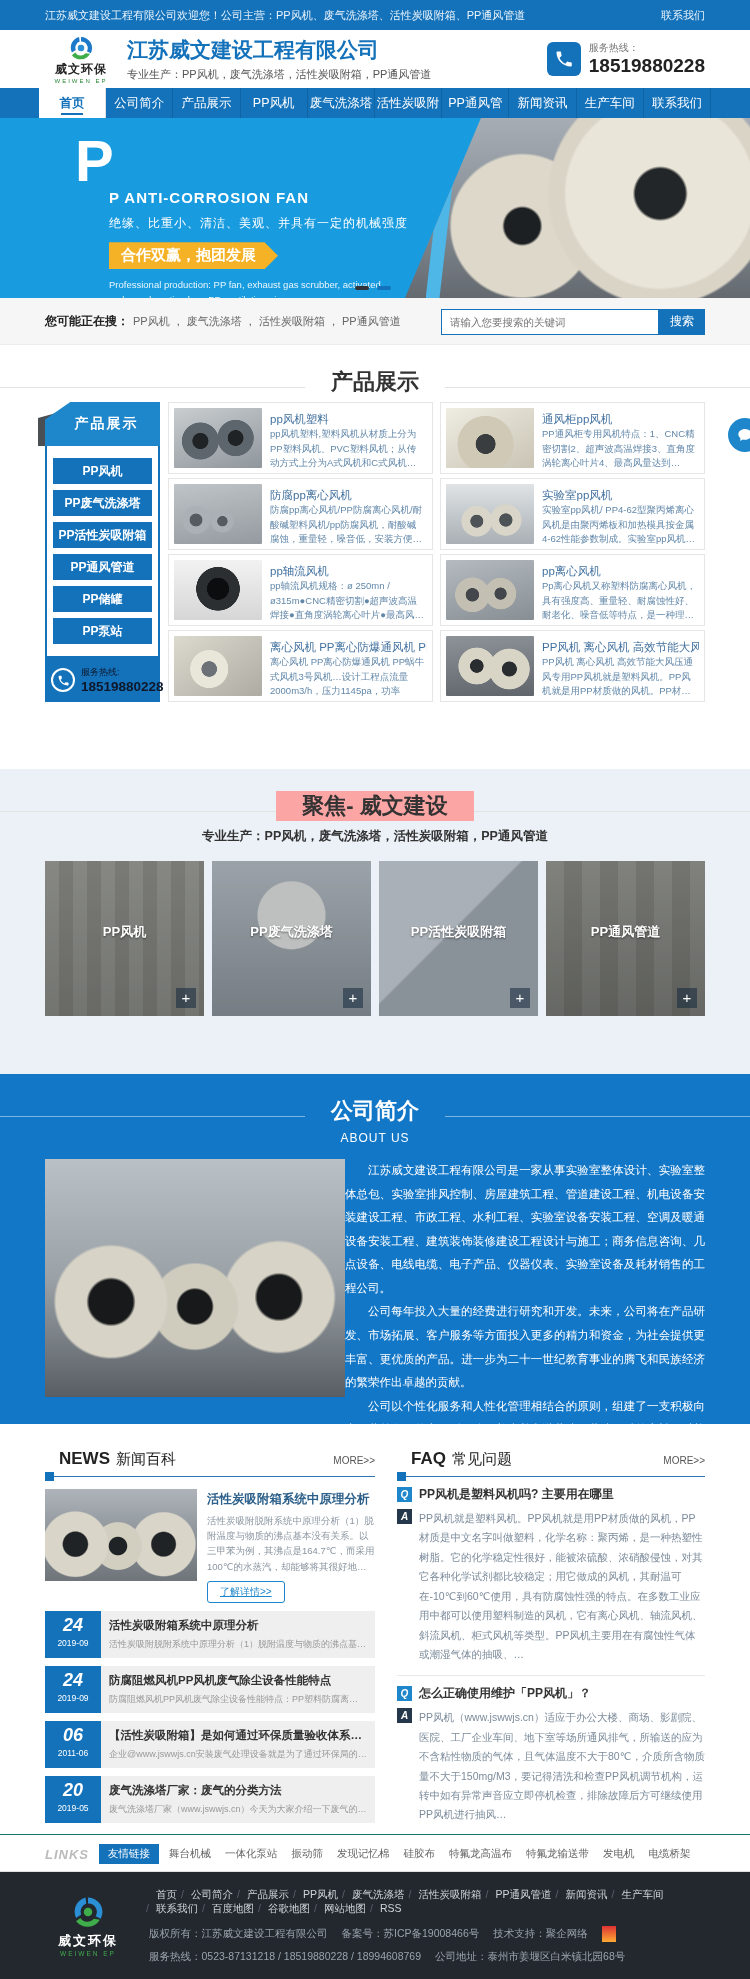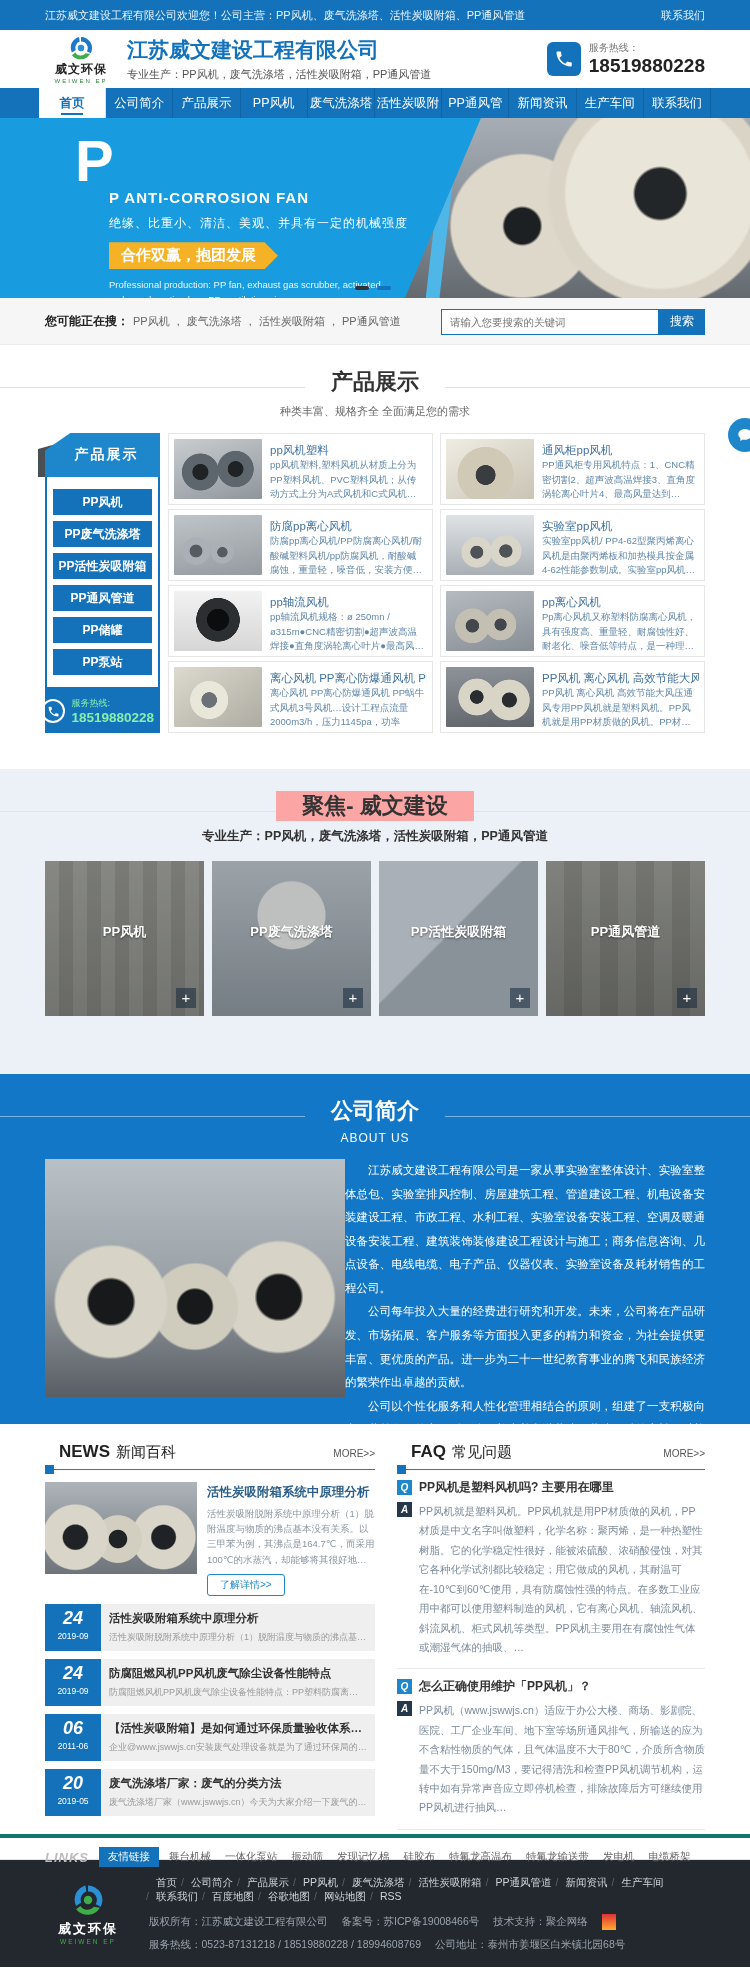--- a/index.html
+++ b/index.html
@@ -71,21 +71,21 @@
   .sec-line { height:1px; background:#e3e3e3; margin-top:-10px; position:relative; }
   .sec-line i { position:absolute; left:50%; top:-1px; margin-left:-20px; width:40px; height:3px; background:#1e87cb; }
   .sec-sub { font-size:11px; color:#666; margin-top:16px; }
   .prod-body { display:flex; margin-top:14px; }
   .sidebar { width:115px; flex:none; }
   .side-head { position:relative; height:44px; }
   .side-head .dark { position:absolute; left:-7px; top:5px; width:40px; height:39px; background:#4a4f54; clip-path:polygon(0 28%,100% 0,100% 100%,0 100%); }
   .side-head .blue { position:absolute; inset:0; background:#1e87cb; clip-path:polygon(22% 0,100% 0,100% 100%,0 100%,0 40%); display:flex; align-items:center; justify-content:center; color:#fff; font-size:14px; font-weight:bold; letter-spacing:2px; padding-left:8px; }
   .side-list { border:2px solid #1472bb; border-top:none; background:#fff; padding:6px; }
   .side-item { display:block; background:#1472bb; color:#fff; font-size:12px; font-weight:bold; text-align:center; height:26px; line-height:26px; margin:6px 0; }
-  .side-phone { background:#1472bb; color:#86efac; padding:8px 6px; display:flex; align-items:center; gap:6px;justify-content:flex-end; }
+  .side-phone { background:#1472bb; color:#0f172a; padding:8px 6px; display:flex; align-items:center; gap:6px; }
   .sp-ic { width:24px; height:24px; border:2px solid #fff; border-radius:50%; flex:none; display:flex; align-items:center; justify-content:center; }
   .sp-ic svg { width:13px; height:13px; fill:#fff; }
   .sp-lbl { font-size:9px; }
   .sp-num { font-size:13.5px; font-weight:bold; }
   .pgrid { flex:1; margin-left:8px; display:grid; grid-template-columns:1fr 1fr; gap:4px 7px; }
   .pcard { border:1px solid #e6e6e6; background:#fff; height:72px; display:flex; padding:5px; overflow:hidden; }
   .pimg { width:88px; height:60px; flex:none; border-radius:1px; }
   .pi1 { background:radial-gradient(circle at 30% 55%, #1f2326 0 11%, #5d666d 12% 26%, rgba(0,0,0,0) 27%), radial-gradient(circle at 70% 50%, #1f2326 0 11%, #5d666d 12% 26%, rgba(0,0,0,0) 27%), linear-gradient(160deg,#c9cdd0,#8f969c); }
   .pi2 { background:radial-gradient(circle at 45% 60%, #3a3d40 0 16%, #cfc9b6 17% 46%, rgba(0,0,0,0) 47%), linear-gradient(150deg,#efece2,#c9c4b4); }
   .pi3 { background:radial-gradient(circle at 25% 60%, #555b60 0 8%, #aab0b5 9% 18%, rgba(0,0,0,0) 19%), radial-gradient(circle at 55% 62%, #555b60 0 8%, #aab0b5 9% 18%, rgba(0,0,0,0) 19%), linear-gradient(170deg,#bfc4c8,#949a9f); }
@@ -123,55 +123,55 @@
     background:
       radial-gradient(circle at 22% 60%, #17191b 0 8%, #d7d3c6 9% 20%, rgba(0,0,0,0) 21%),
       radial-gradient(circle at 50% 62%, #17191b 0 8%, #cfccbe 9% 20%, rgba(0,0,0,0) 21%),
       radial-gradient(circle at 78% 58%, #17191b 0 8%, #d7d3c6 9% 20%, rgba(0,0,0,0) 21%),
       linear-gradient(180deg,#b9c0c6 0%, #9aa1a7 50%, #585e64 100%); }
   .about-text { flex:1; color:#fff; font-size:11.5px; line-height:2.05; text-align:justify; }
   .about-text p { text-indent:2em; }
 
   
   .newsfaq { height:410px; overflow:hidden; background:#fff; }
-  .newsfaq .wrap { display:flex; gap:22px; padding-top:18px; }
+  .newsfaq .wrap { display:flex; gap:22px; padding-top:25px; }
   .col-news { width:330px; flex:none; }
   .col-faq { flex:1; }
   .colhead { display:flex; align-items:baseline; border-bottom:1px solid #2e76b5; padding-bottom:7px; position:relative; }
   .colhead::before { content:""; position:absolute; left:0; bottom:-5px; width:9px; height:9px; background:#1472bb; }
   .ch-en { font-size:17px; font-weight:bold; color:#222; margin-left:14px; }
   .ch-cn { font-size:15px; color:#222; margin-left:6px; }
   .ch-more { margin-left:auto; font-size:10px; color:#555; }
   .nfeat { display:flex; gap:10px; margin-top:12px; }
   .nfeat-img { width:152px; height:92px; flex:none;
     background:
       radial-gradient(circle at 20% 60%, #202326 0 9%, #d9d5c8 10% 24%, rgba(0,0,0,0) 25%),
       radial-gradient(circle at 48% 62%, #202326 0 9%, #d2cec0 10% 24%, rgba(0,0,0,0) 25%),
       radial-gradient(circle at 78% 60%, #202326 0 9%, #d9d5c8 10% 24%, rgba(0,0,0,0) 25%),
       linear-gradient(180deg,#aeb4ba 0%, #868d93 60%, #6e747a 100%); }
   .nfeat-tx { flex:1; }
   .nfeat-title { font-size:12.5px; font-weight:bold; color:#2c5f8a; }
   .nfeat-desc { font-size:9.5px; color:#8a95a0; line-height:1.6; margin-top:5px; display:-webkit-box; -webkit-line-clamp:4; -webkit-box-orient:vertical; overflow:hidden; }
-  .nfeat-btn { display:inline-block; margin-top:7px; border:1px solid #1e87cb; color:#1e87cb; font-size:10px; padding:3px 12px; border-radius:3px; }
+  .nfeat-btn { display:inline-block; margin-top:7px; border:1px solid #1e87cb; color:#1e87cb; font-size:10px; padding:3px 12px; border-radius:3px;text-decoration:underline; }
   .nrow { display:flex; background:#efefef; margin-top:8px; height:47px; }
   .ndate { width:56px; flex:none; background:#1472bb; color:#fff; text-align:center; padding-top:5px; }
   .nday { font-size:18px; font-weight:bold; font-style:italic; line-height:1; }
   .nym { font-size:8.5px; margin-top:3px; }
   .ntxt { flex:1; padding:7px 8px 0; overflow:hidden; }
   .ntitle { font-size:11.5px; font-weight:bold; color:#333; white-space:nowrap; overflow:hidden; text-overflow:ellipsis; }
   .ndesc { font-size:9px; color:#999; margin-top:5px; white-space:nowrap; overflow:hidden; text-overflow:ellipsis; }
   .fitem { padding:10px 0 4px; border-bottom:1px solid #e8e8e8; }
   .frow { display:flex; gap:7px; margin-bottom:7px; }
   .qbox,.abox { width:15px; height:15px; flex:none; color:#fff; font-size:10px; font-weight:bold; font-style:italic; text-align:center; line-height:15px; }
   .qbox { background:#1e87cb; } .abox { background:#25374a; }
   .ftitle { font-size:12px; font-weight:bold; color:#333; line-height:15px; }
   .fans { font-size:10.5px; color:#7c8b9b; line-height:1.85; }
 
   
-  .linksbar { height:26px; border-top:4px solid #0f766e; border-bottom:1px solid #e2e2e2; background:#fff; }
+  .linksbar { height:38px; border-top:1px solid #0f766e; border-bottom:1px solid #e2e2e2; background:#fff; }
   .linksbar .wrap { display:flex; align-items:center; height:38px; gap:10px; }
   .lk-en { font-size:13px; font-weight:bold; color:#bbb; font-style:italic; letter-spacing:1px; }
   .lk-cn { background:#1472bb; color:#fff; font-size:10.5px; padding:3px 9px; }
   .lk-items { display:flex; gap:14px; font-size:10.5px; color:#666;justify-content:space-between; }
 
   
   .footer { height:107px; background:#23272e; color:#9aa3ad; }
   .footer .wrap { display:flex; height:107px; align-items:center; gap:18px; }
   .flogo { width:86px; flex:none; display:flex; flex-direction:column; align-items:center; }
   .flogo svg { width:34px; height:34px; }
@@ -271,21 +271,20 @@
     </div>
   </div>
 </div>
 
 <div class="products">
   <div class="sec-head">
     <span class="sec-title">产品展示</span>
     <div class="sec-line">
         <i></i>
       </div>
-    <div class="sec-sub">种类丰富、规格齐全 全面满足您的需求</div>
   </div>
   <div class="wrap prod-body">
     <div class="sidebar">
       <div class="side-head">
         <div class="dark"></div>
         <div class="blue">产品展示</div>
       </div>
       <div class="side-list">
         <a class="side-item">PP风机</a>
         <a class="side-item">PP废气洗涤塔</a>

